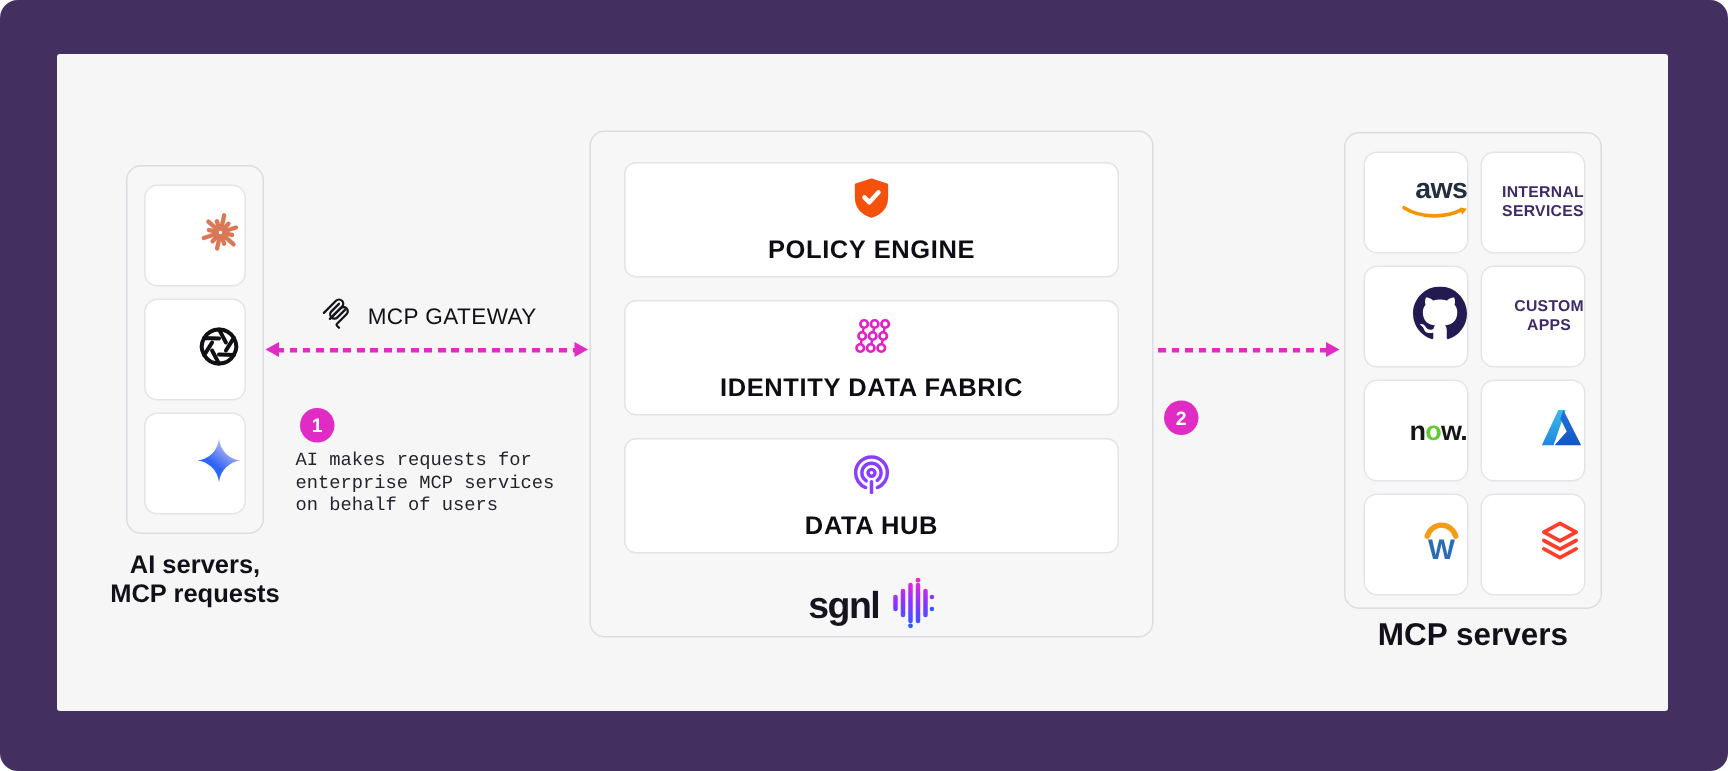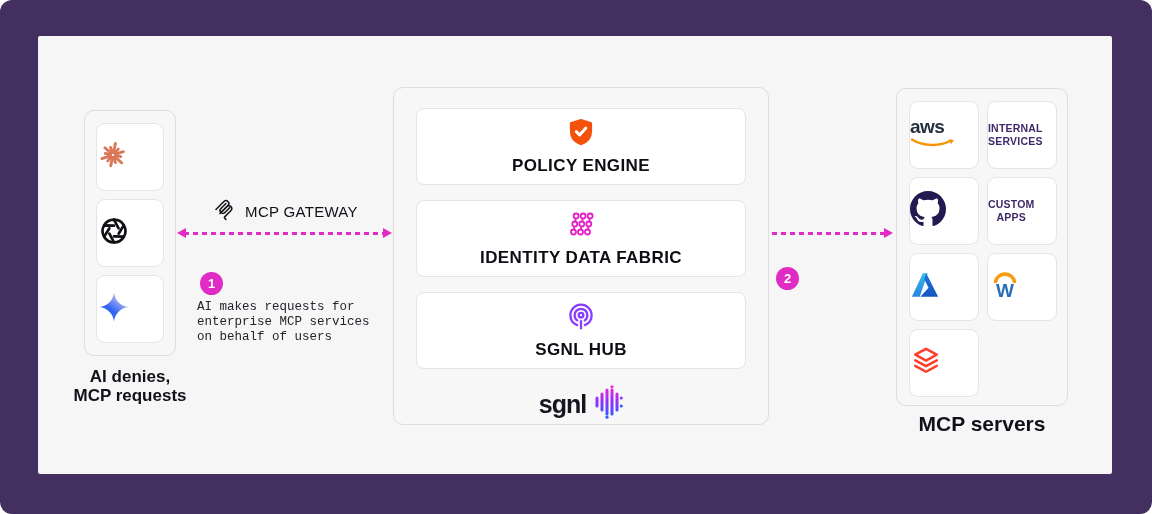--- a/index.html
+++ b/index.html
@@ -10,21 +10,21 @@
     --accent:#e02cc4; --bg:#433060; --panel:#f6f6f7;
     --shield:#f4510c; --fabric:#e320c4; --caep:#8b3dff; --anthropic:#d97757;
   }
   .frame{position:absolute;inset:0;background:var(--bg);border-radius:12px;}
   .panel{position:absolute;left:38px;top:36px;width:1074px;height:438px;
          background:var(--panel);border-radius:2px;}
 
   
   .group{position:absolute;background:#f7f7f8;border:1px solid #dcdce2;border-radius:10px;box-sizing:border-box;}
   .tile{background:#ffffff;border:1px solid #e4e4e9;border-radius:9px;box-sizing:border-box;
-        display:flex;align-items:flex-start;justify-content:center;flex-direction:column;}
+        display:flex;align-items:flex-end;justify-content:center;flex-direction:column;}
 
   .left-group{left:46px;top:74px;width:92px;height:246px;display:flex;flex-direction:column;
               gap:8px;padding:12px 11px;}
   .left-group .tile{flex:1;}
 
   .caption{position:absolute;text-align:center;font-weight:700;font-size:17px;line-height:19px;color:#141019;}
   .left-caption{left:12px;top:331px;width:160px;}
   .right-caption{left:858px;top:378px;width:172px;font-size:21px;}
 
   .gateway{position:absolute;left:140px;top:162px;width:215px;height:26px;
@@ -118,21 +118,21 @@
               <stop offset="0.7" stop-color="#2e63f2"></stop>
                   <stop offset="1" stop-color="#3d74ff"></stop>
             </linearGradient>
           </defs>
           <path fill="url(#gemg)" d="M14 2 C14.8 8.6 19.4 13.2 26 14 C19.4 14.8 14.8 19.4 14 26 C13.2 19.4 8.6 14.8 2 14 C8.6 13.2 13.2 8.6 14 2 Z"></path>
         </svg>
       </span>
     </div>
   </div>
   <div class="caption left-caption">
-    <div>AI denies,</div>
+    <div>AI servers,</div>
     <div>MCP requests</div>
   </div>
 
   <div class="gateway">
     <span>
       <svg width="23" height="23" viewBox="0 0 195 195" fill="none">
         <g stroke="#17141c" stroke-width="13" stroke-linecap="round" stroke-linejoin="round">
           <path d="M25 98 L93 30 C102.4 20.6 117.6 20.6 127 30 C136.4 39.4 136.4 54.6 127 64 L59 132"></path>
           <path d="M76.3 114.4 L118.7 72 C128.1 62.6 143.3 62.6 152.7 72 C162.1 81.4 162.1 96.6 152.7 106 L99 159.7 C95.9 162.8 95.9 167.9 99 171 L110.3 182.3"></path>
           <path d="M109.9 47 L67.4 89.4 C58 98.8 58 114 67.4 123.4 C76.8 132.8 92 132.8 101.4 123.4 L143.8 81"></path>
@@ -194,21 +194,21 @@
       <span>
         <svg width="30" height="30" viewBox="0 0 30 30" fill="none">
           <g stroke="#8b3dff" stroke-width="2.3" stroke-linecap="round">
             <circle cx="15" cy="14.2" r="10.6" pathLength="100" stroke-dasharray="88 12" stroke-dashoffset="-31"></circle>
             <circle cx="15" cy="14.2" r="6.4" pathLength="100" stroke-dasharray="80 20" stroke-dashoffset="-35"></circle>
             <circle cx="15" cy="14.2" r="2.3"></circle>
             <line x1="15" y1="20.2" x2="15" y2="27.4"></line>
           </g>
         </svg>
       </span>
-      <span class="card-label">SGNL HUB</span>
+      <span class="card-label">DATA HUB</span>
     </div>
     <div class="logo-row">
       <span class="logo-text">sgnl</span>
       <span>
         <svg width="30" height="34" viewBox="0 0 30 34">
           <defs>
             <linearGradient id="sgg" gradientUnits="userSpaceOnUse" x1="0" y1="2" x2="0" y2="32">
               <stop offset="0" stop-color="#f026d4"></stop>
                   <stop offset="0.5" stop-color="#8d33ff"></stop>
                   <stop offset="1" stop-color="#2e5bff"></stop>
@@ -253,20 +253,23 @@
         </svg>
       </span>
     </div>
     <div class="tile">
       <div class="tile-label">
         <div>CUSTOM</div>
         <div>APPS</div>
       </div>
     </div>
     <div class="tile">
+      <span class="now-word"><span>n</span><span class="now-o">o</span><span>w.</span></span>
+    </div>
+    <div class="tile">
       <span>
         <svg width="30" height="28" viewBox="0 0 24 22">
           <defs>
             <linearGradient id="azl" x1="0" y1="0" x2="0" y2="1">
               <stop offset="0" stop-color="#36bbe9"></stop>
                   <stop offset="1" stop-color="#2586e0"></stop>
             </linearGradient>
             <linearGradient id="azd" x1="0" y1="0" x2="0" y2="1">
               <stop offset="0" stop-color="#2173dd"></stop>
                   <stop offset="1" stop-color="#1356c4"></stop>

